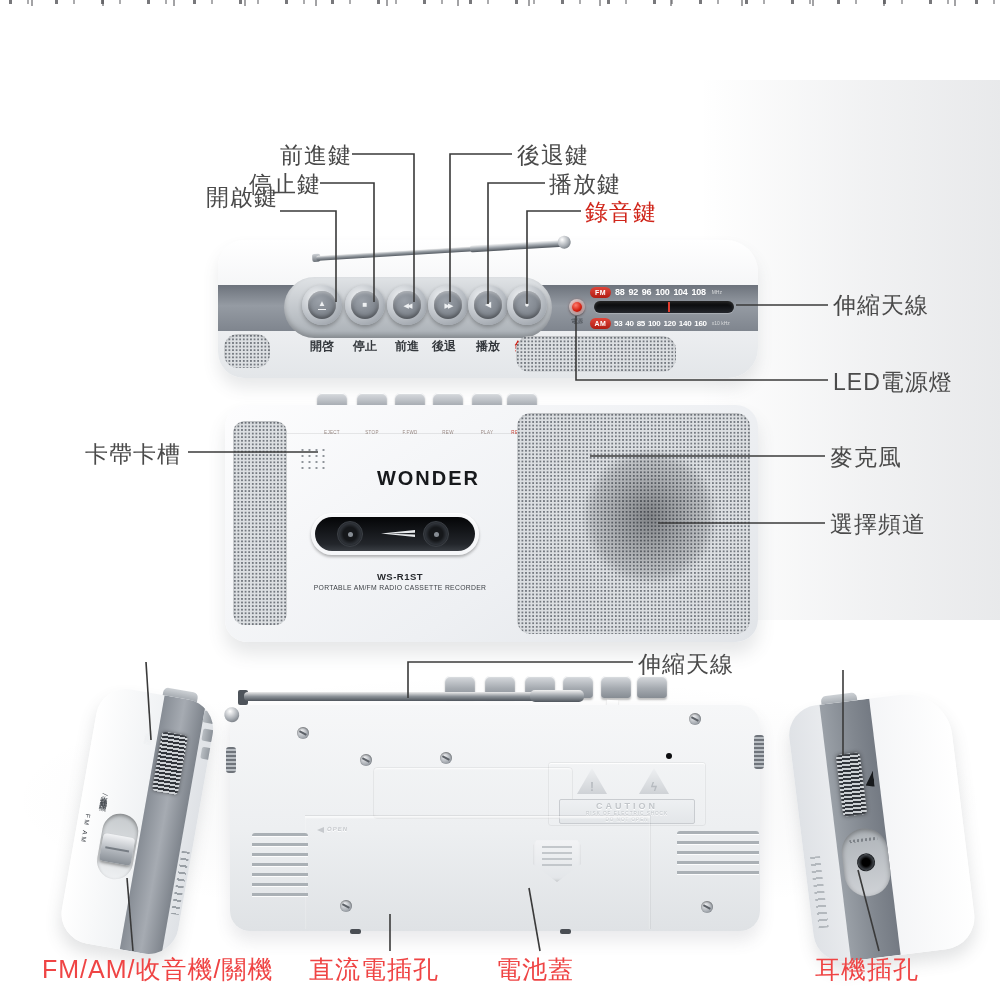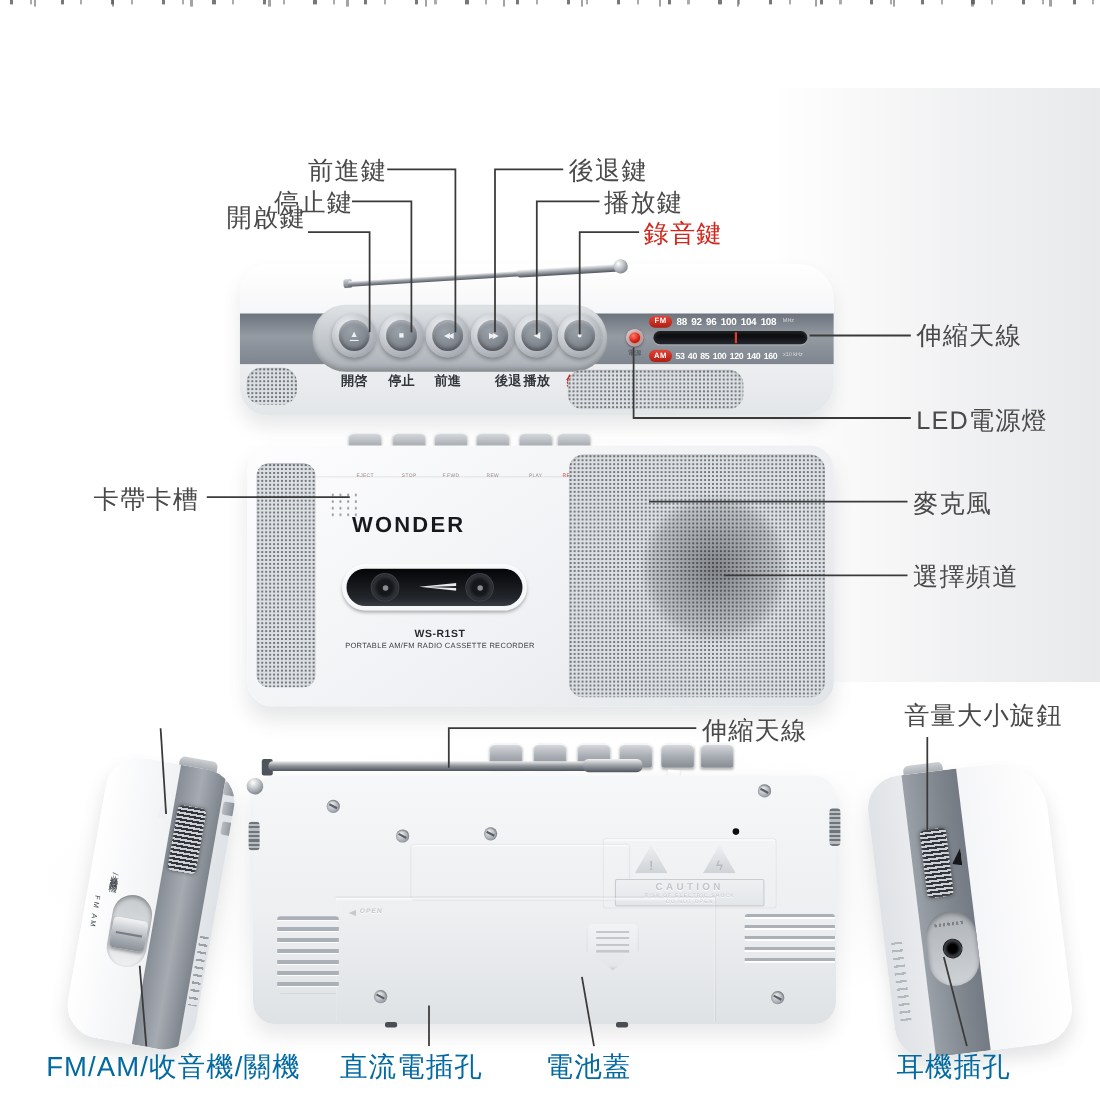--- a/index.html
+++ b/index.html
@@ -18,21 +18,21 @@
     background-image:
       repeating-linear-gradient(90deg,transparent 0 9px,rgba(45,45,50,.8) 9px 12px,transparent 12px 27px,rgba(45,45,50,.5) 27px 29px,transparent 29px 46px),
       repeating-linear-gradient(90deg,transparent 0 31px,rgba(45,45,50,.55) 31px 33px,transparent 33px 71px);
     background-size:auto 4px,auto 6px;background-repeat:repeat-x;}
 
   .title{position:absolute;left:48px;top:28px;margin:0;font-size:58px;font-weight:800;
     letter-spacing:4px;color:#2BA8E1;}
 
   .callout{position:absolute;font-size:23px;color:#4a4a4a;letter-spacing:1px;white-space:nowrap;z-index:6;}
   .callout.red{color:#d0261b;}
-  .caption{position:absolute;font-size:25px;color:#0369a1;letter-spacing:1px;white-space:nowrap;z-index:6;}
+  .caption{position:absolute;font-size:25px;color:#ef4444;letter-spacing:1px;white-space:nowrap;z-index:6;}
 
   .lines{position:absolute;left:0;top:0;z-index:8;pointer-events:none;}
 
   
   .dots{background-color:#dcdfe2;background-image:radial-gradient(#747980 0.9px,transparent 1.15px);
     background-size:3.6px 3.6px;box-shadow:inset 0 1px 3px rgba(0,0,0,0.18);}
   .knurl{background:repeating-linear-gradient(180deg,#30343a 0 2px,#ccd0d4 2px 4px);
     border-radius:4px;box-shadow:0 0 4px rgba(0,0,0,.45),inset 0 0 3px rgba(255,255,255,.3);}
   .skey{background:linear-gradient(180deg,#d9dce0,#a6abb1 55%,#868c93);
     border-radius:5px 5px 3px 3px;box-shadow:inset 0 1px 1px #fff,0 2px 2px rgba(0,0,0,0.25);}
@@ -95,21 +95,21 @@
   .fv-key{position:absolute;top:0;width:30px;height:24px;}
   .fv-keylabel{position:absolute;top:25px;width:44px;text-align:center;font-size:4.5px;color:#9b8b86;letter-spacing:.3px;}
   .fv-keylabel.red{color:#c23a2c;}
   .fv-body{position:absolute;left:0;top:12px;width:533px;height:237px;border-radius:22px;
     background:linear-gradient(145deg,#fdfdfe,#eef0f3 60%,#e1e4e8);
     box-shadow:0 12px 18px rgba(80,85,95,0.14);}
   .fv-seam{position:absolute;left:62px;top:28px;width:404px;height:1px;background:rgba(0,0,0,0.08);}
   .fv-grille-left{position:absolute;left:8px;top:16px;width:54px;height:204px;border-radius:12px;}
   .fv-mic{position:absolute;left:74px;top:42px;width:30px;height:23px;
     background-image:radial-gradient(#8f949a 1px,transparent 1.3px);background-size:7px 6px;}
-  .fv-brand{position:absolute;left:95px;top:62px;width:160px;text-align:left;
+  .fv-brand{position:absolute;left:95px;top:62px;width:160px;text-align:right;
     font-size:20px;font-weight:800;letter-spacing:2px;color:#17191c;}
   .fv-cassette{position:absolute;left:86px;top:108px;width:168px;height:42px;border-radius:21px;
     background:#f6f7f9;box-shadow:0 2px 3px rgba(0,0,0,0.28),inset 0 1px 2px #fff;}
   .fv-cw{position:absolute;inset:4px;border-radius:17px;overflow:hidden;
     background:linear-gradient(180deg,#040507,#23262b 80%,#3a3e44);}
   .hub{position:absolute;top:50%;transform:translateY(-50%);width:26px;height:26px;border-radius:50%;
     background:radial-gradient(circle,#15171a 40%,#2e3238 62%,#101214);border:1px solid #3c4046;}
   .hub::after{content:"";position:absolute;left:10px;top:10px;width:5px;height:5px;border-radius:50%;background:#878d94;}
   .needle{position:absolute;left:66px;top:12px;width:34px;height:9px;background:#e8eaec;
     clip-path:polygon(0 50%,100% 10%,100% 42%,22% 52%,100% 62%,100% 90%);}
@@ -232,21 +232,20 @@
   <div class="callout" style="left:206px;top:182px">開啟鍵</div>
   <div class="callout" style="left:517px;top:140px">後退鍵</div>
   <div class="callout" style="left:549px;top:169px">播放鍵</div>
   <div class="callout red" style="left:585px;top:197px">錄音鍵</div>
   <div class="callout" style="left:833px;top:290px">伸縮天線</div>
   <div class="callout" style="left:833px;top:367px">LED電源燈</div>
   <div class="callout" style="left:85px;top:439px">卡帶卡槽</div>
   <div class="callout" style="left:830px;top:442px">麥克風</div>
   <div class="callout" style="left:830px;top:509px">選擇頻道</div>
   <div class="callout" style="left:638px;top:649px">伸縮天線</div>
-  <div class="callout" style="left:822px;top:635px">音量大小旋鈕</div>
 
   <div class="caption" style="left:42px;top:953px">FM/AM/收音機/關機</div>
   <div class="caption" style="left:309px;top:953px">直流電插孔</div>
   <div class="caption" style="left:496px;top:953px">電池蓋</div>
   <div class="caption" style="left:815px;top:953px">耳機插孔</div>
 
   <div id="top-view">
     <div class="tv-body">
       <div class="tv-band"></div>
       <div class="tv-plate"></div>
@@ -310,21 +309,21 @@
           <span class="dv">120</span>
           <span class="dv">140</span>
           <span class="dv">160</span>
           <span class="du">x10 kHz</span>
         </div>
       </div>
 
       <div class="tv-label" style="left:82px">開啓</div>
       <div class="tv-label" style="left:125px">停止</div>
       <div class="tv-label" style="left:167px">前進</div>
-      <div class="tv-label" style="left:222px">後退</div>
+      <div class="tv-label" style="left:204px">後退</div>
       <div class="tv-label" style="left:248px">播放</div>
       <div class="tv-label red" style="left:287px">錄音</div>
 
       <div class="tv-grille dots" style="left:6px;top:94px;width:46px;height:34px"></div>
       <div class="tv-grille dots" style="left:298px;top:96px;width:160px;height:36px"></div>
     </div>
     <div class="tv-antenna">
       <div class="tva-hook"></div>
       <div class="tva-rod"></div>
       <div class="tva-rod2"></div>

